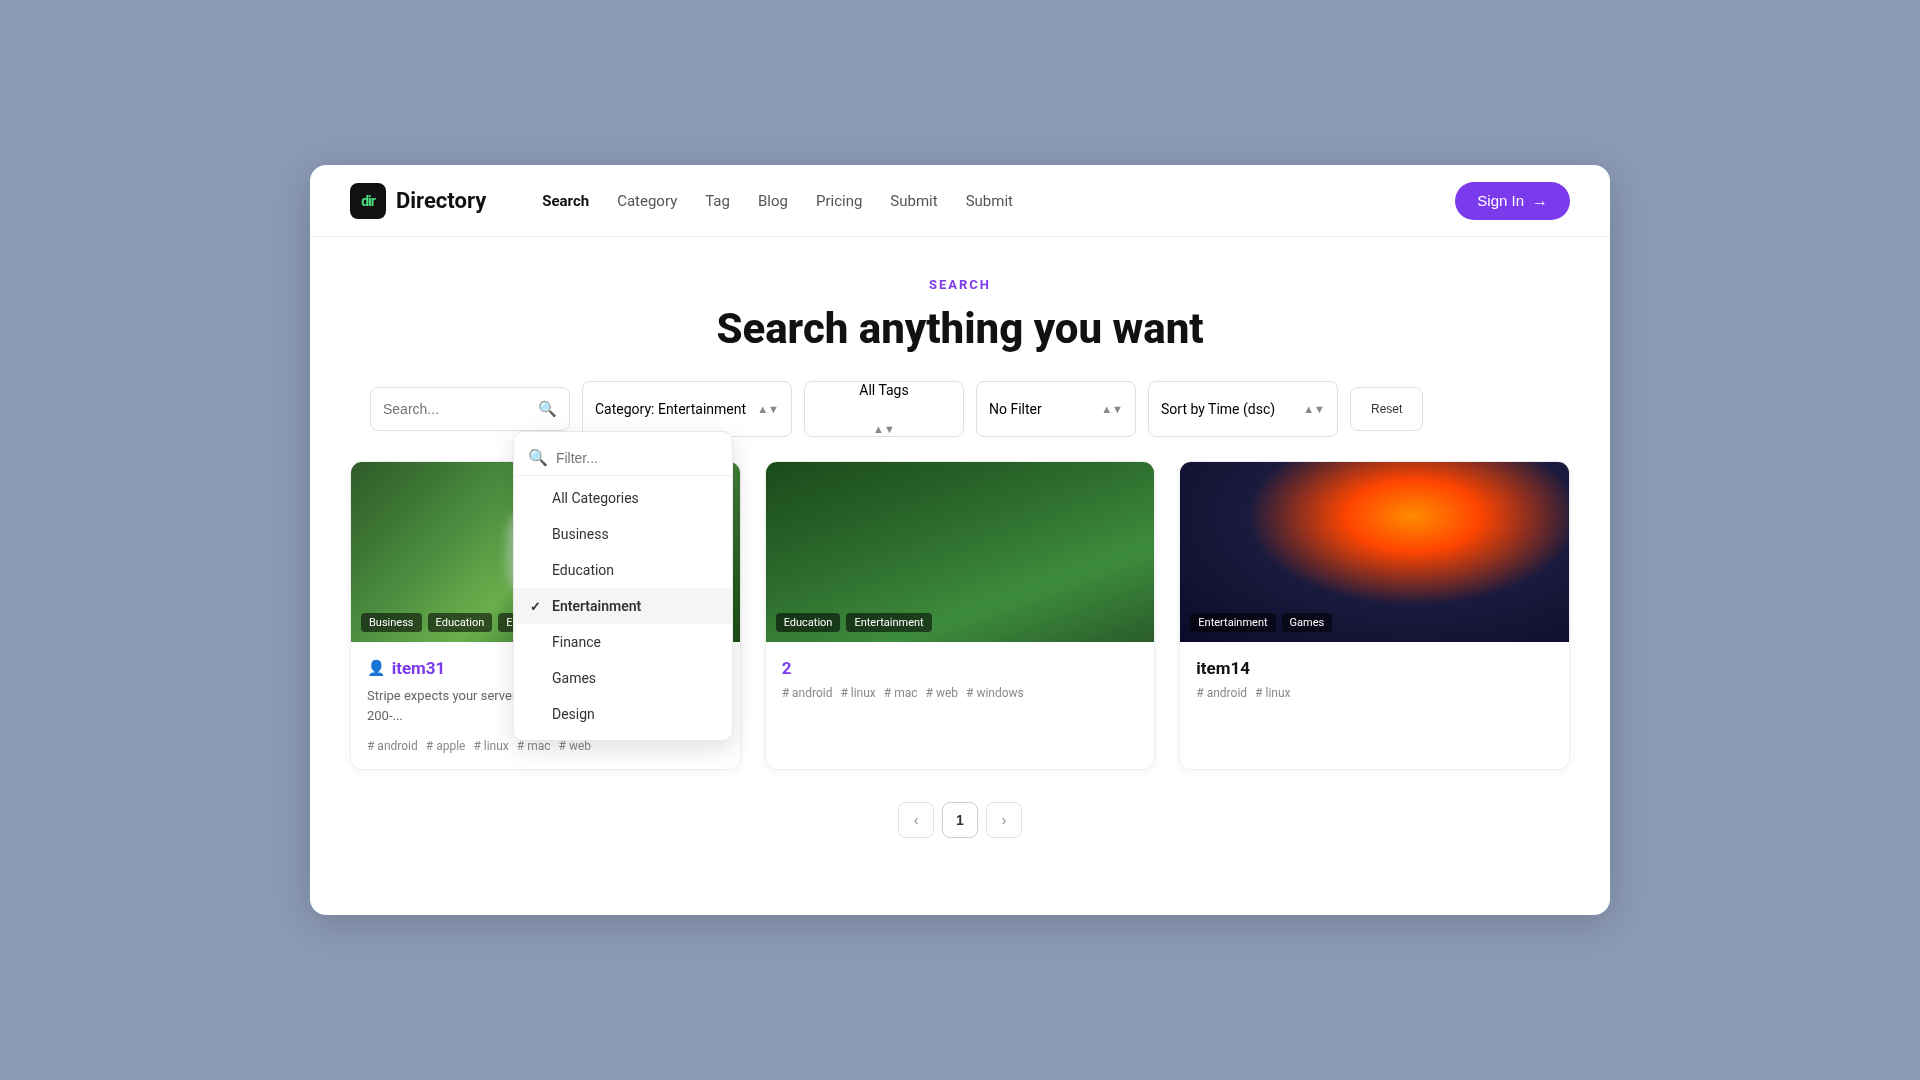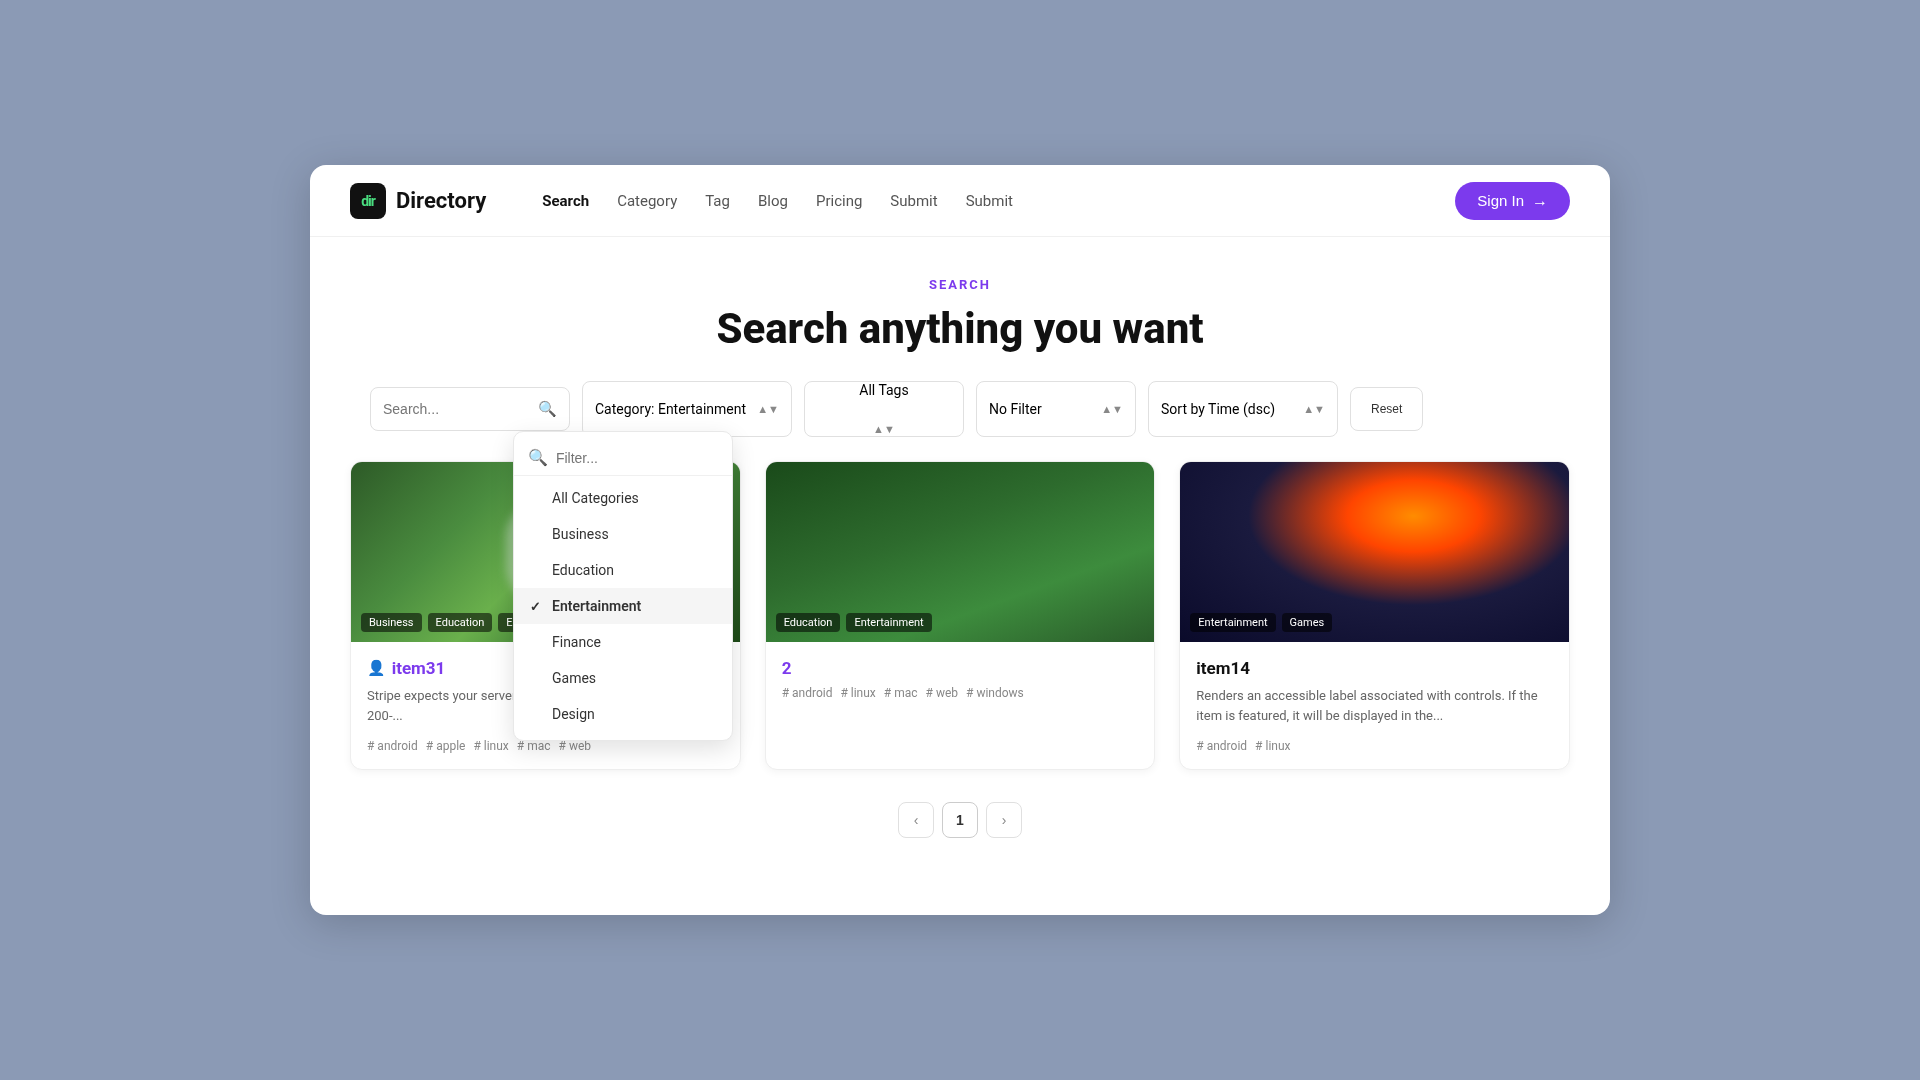--- a/index.html
+++ b/index.html
@@ -461,21 +461,20 @@
       <div class="card-img-placeholder img-sparkler">
         <div class="card-tags-overlay">
           <span class="tag-badge">Entertainment</span>
           <span class="tag-badge">Games</span>
         </div>
       </div>
       <div class="card-body">
         <div class="card-title card-title-black">
           <span>item14</span>
         </div>
-        <p class="card-desc">Renders an accessible label associated with controls. If the item is featured, it will be displayed in the...</p>
         <div class="card-footer-tags">
           <span class="card-tag"># android</span>
           <span class="card-tag"># linux</span>
         </div>
       </div>
     </div>
 
   </div>
 
   <div class="pagination">

